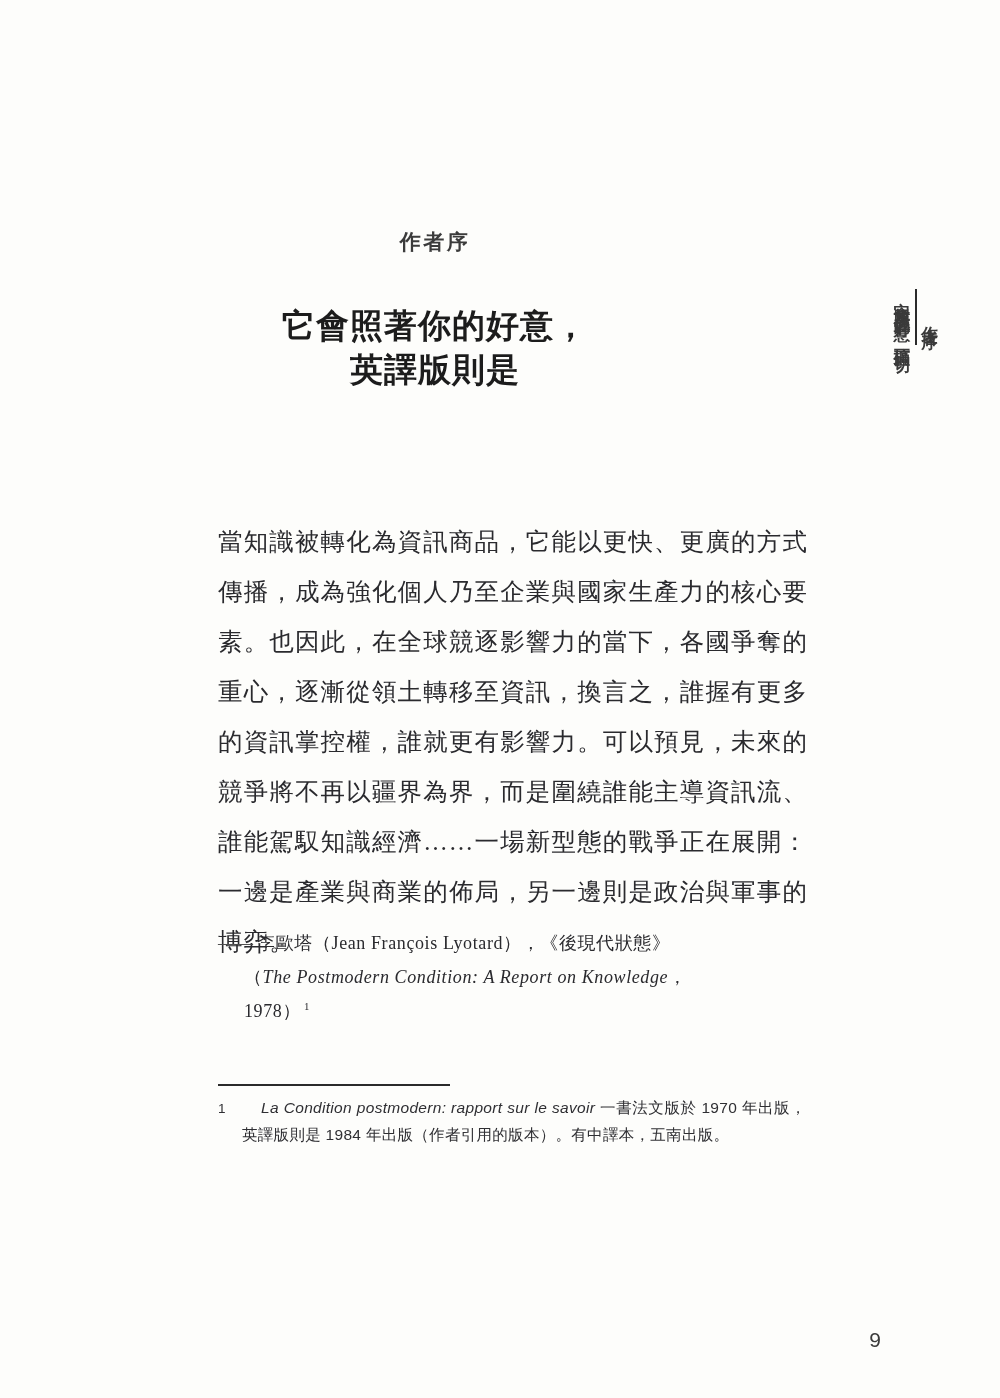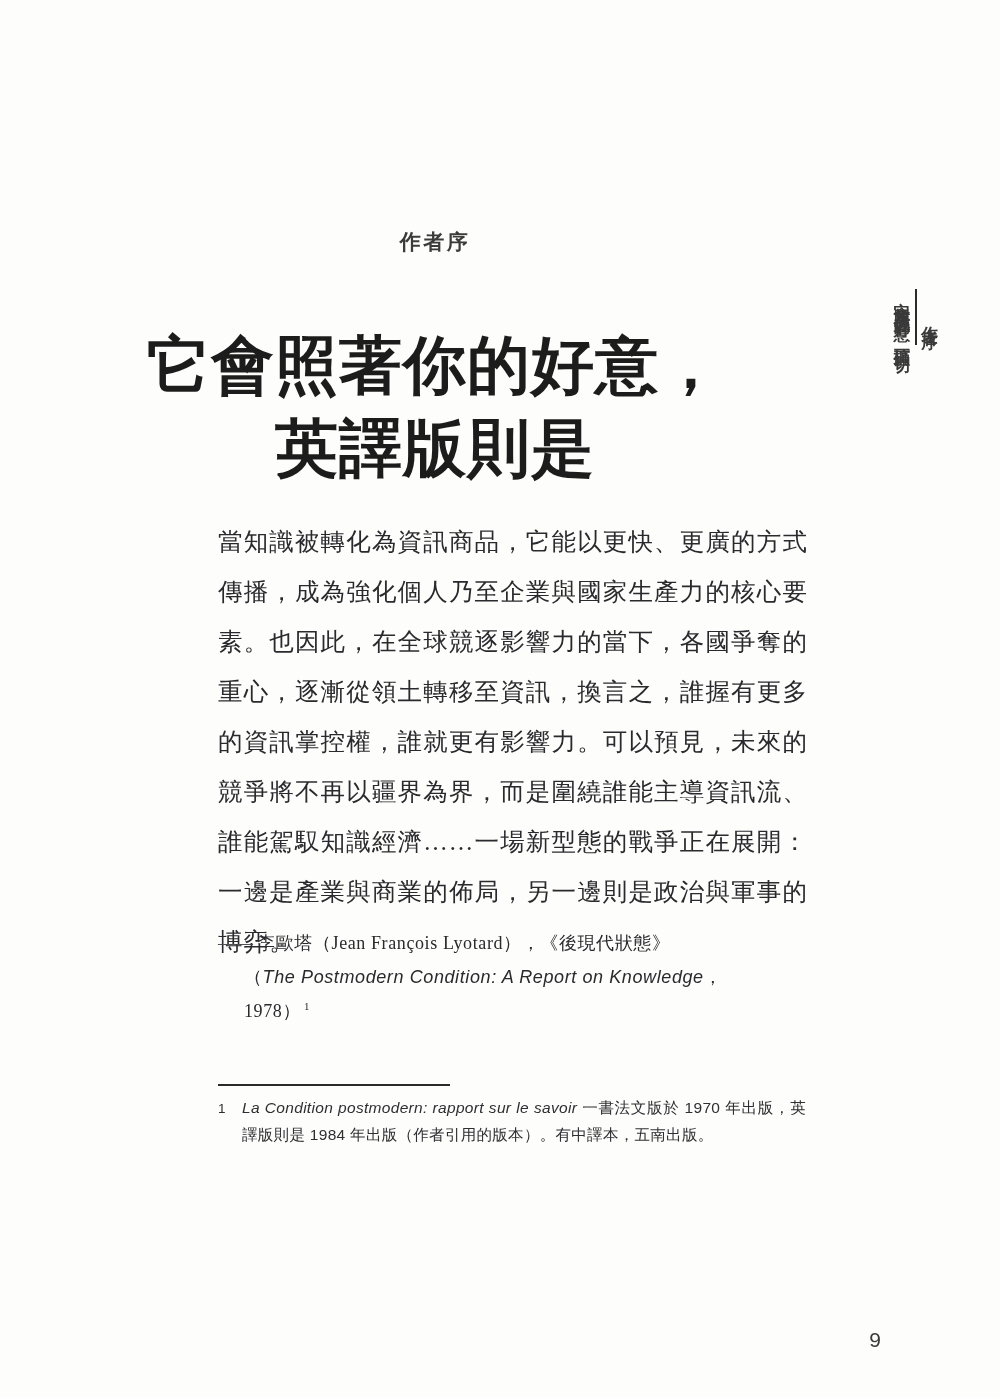--- a/index.html
+++ b/index.html
@@ -67,21 +67,21 @@
 
   
   .display-title {
     position: absolute;
     top: 282px;
     left: 0;
     width: 870px;
     text-align: center;
     font-family: "Liberation Sans", "DejaVu Sans", sans-serif;
     font-weight: 700;
-    font-size: 63px;
+    font-size: 33px;
     line-height: 1.32;
     letter-spacing: 1px;
     color: #1c1c1c;
   }
   .display-title .tline { display: block; white-space: nowrap; }
 
   
   .body-block {
     position: absolute;
     top: 492px;
@@ -106,21 +106,21 @@
     font-size: 18px;
     line-height: 34px;
     letter-spacing: 0.6px;
     color: #2a2a2e;
   }
   .citation .cline { display: block; white-space: nowrap; }
   .citation .cline.indent { padding-left: 26px; }
   .citation .dash { letter-spacing: -1px; color: #4a4a4a; }
   .citation .it {
     font-style: italic;
-    font-family: Liberation Sans, sans-serif;
+    font-family: Liberation Serif, serif;
   }
   .citation sup {
     font-size: 0.6em;
     vertical-align: super;
     line-height: 0;
     margin-left: 3px;
   }
 
   
   .fn-rule {
@@ -148,21 +148,21 @@
     flex: none;
     width: 24px;
     font-size: 13.5px;
     padding-top: 1px;
   }
   .footnote .fn-text {
     flex: 1 1 auto;
     text-align: justify;
     text-justify: inter-character;
   }
-  .footnote .fn-text .it { font-style: italic; }
+  .footnote .fn-text .it { font-style: italic; margin-left: 19px; }
 
   
   .folio {
     position: absolute;
     top: 1328px;
     left: 845px;
     width: 60px;
     text-align: center;
     font-family: "Liberation Sans", "DejaVu Sans", sans-serif;
     font-size: 21px;

